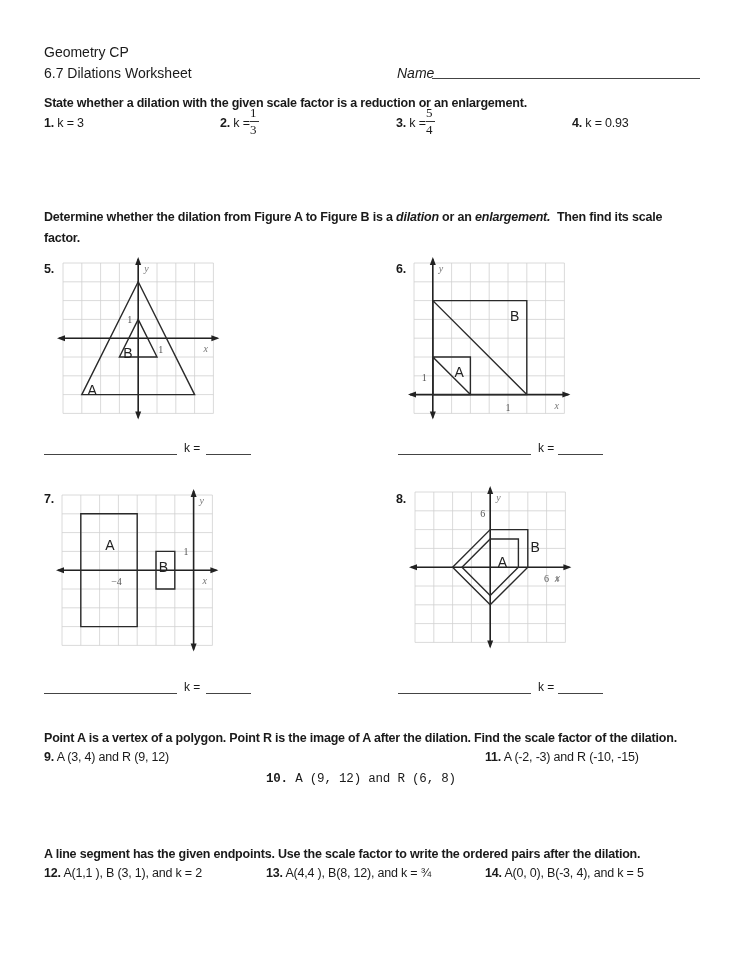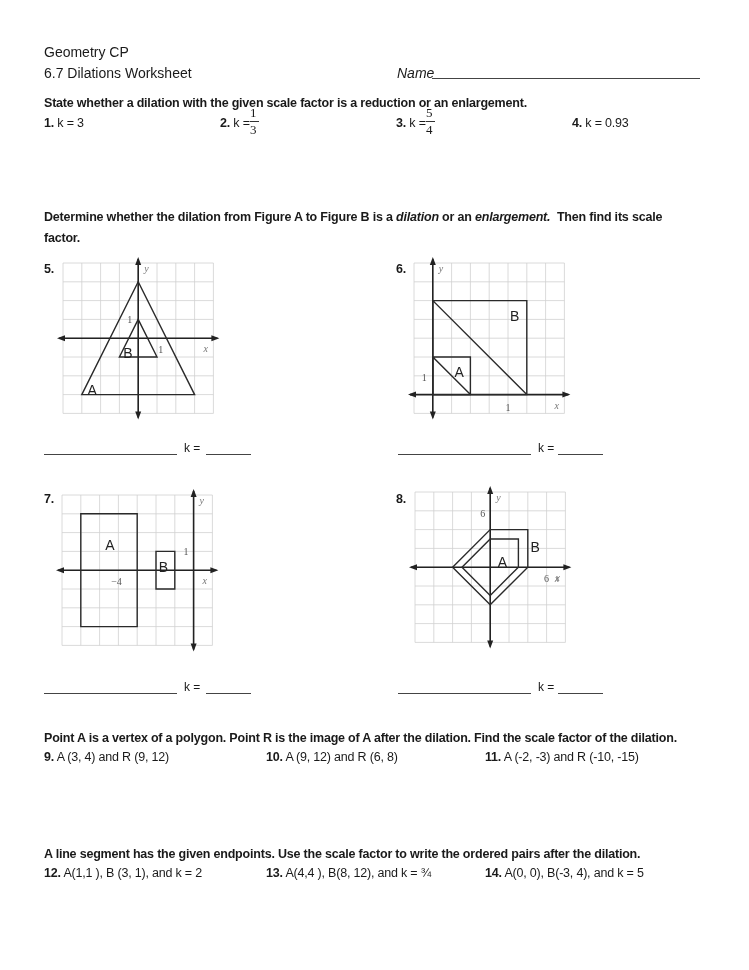--- a/index.html
+++ b/index.html
@@ -224,21 +224,21 @@
 <div class="line" style="left:206px;top:693px;width:45px;"></div>
 <div class="line" style="left:398px;top:693px;width:133px;"></div>
 <div class="abs ans" style="left:538px;top:680px;">k =</div>
 <div class="line" style="left:558px;top:693px;width:45px;"></div>
 
 <div class="abs t b" style="left:44px;top:731px;">Point A is a vertex of a polygon.  Point R is the image of A after the dilation.  Find the scale factor of the dilation.</div>
 <div class="abs t" style="left:44px;top:750px;">
   <span class="b">9.</span>
   <span>A (3, 4) and R (9, 12)</span>
 </div>
-<div class="abs t" style="left:266px;top:750px;">
+<div class="abs t" style="left:266px;top:772px;font-family:Liberation Mono, monospace;">
   <span class="b">10.</span>
   <span>A (9, 12) and R (6, 8)</span>
 </div>
 <div class="abs t" style="left:485px;top:750px;">
   <span class="b">11.</span>
   <span>A (-2, -3) and R (-10, -15)</span>
 </div>
 
 <div class="abs t b" style="left:44px;top:847px;">A line segment has the given endpoints.  Use the scale factor to write the ordered pairs after the dilation.</div>
 <div class="abs t" style="left:44px;top:866px;">

